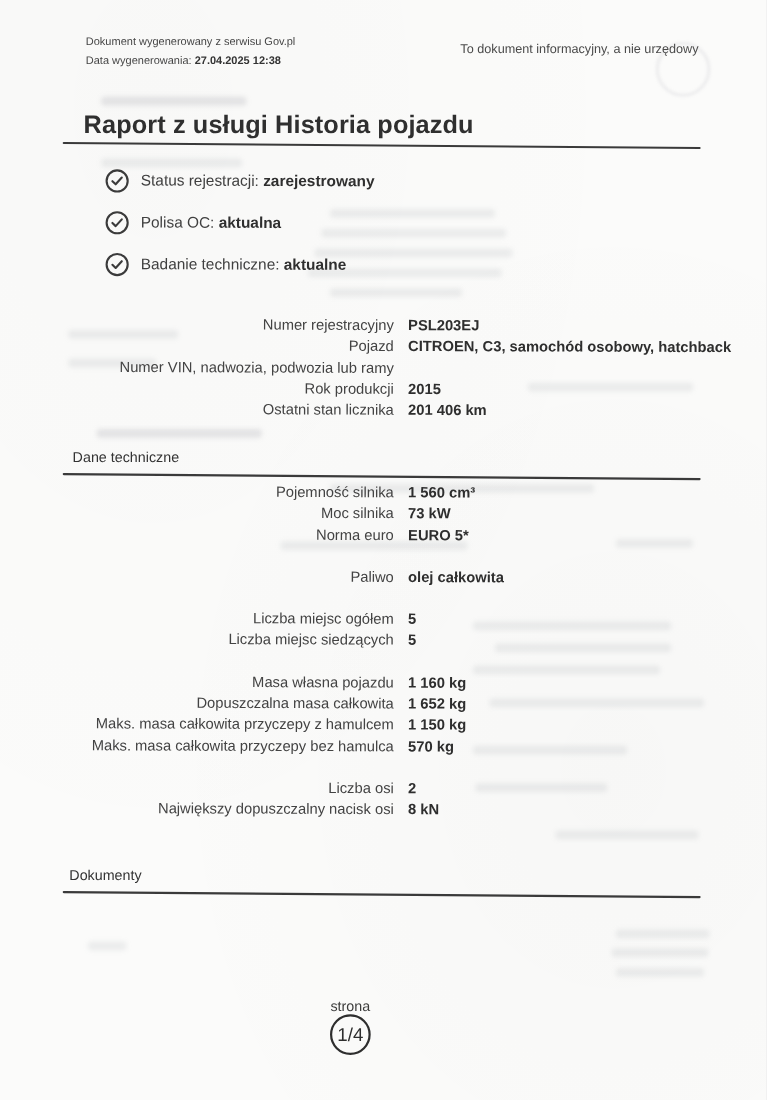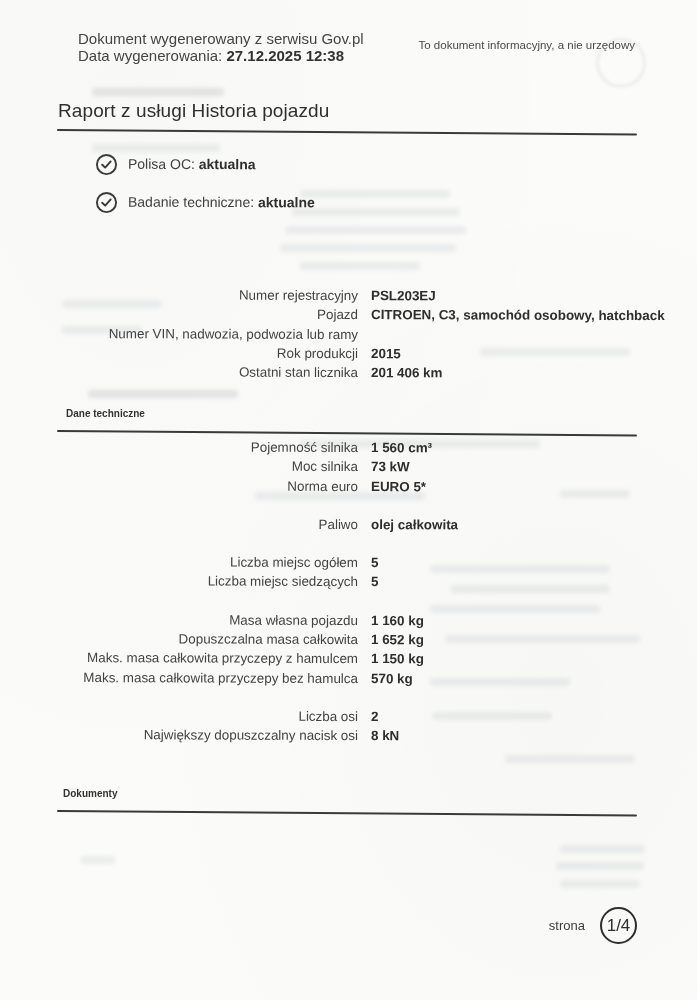--- a/index.html
+++ b/index.html
@@ -9,49 +9,49 @@
     margin:0 auto;
     background:
       radial-gradient(ellipse at 20% 10%, rgba(0,0,0,0.012), transparent 60%),
       radial-gradient(ellipse at 80% 70%, rgba(0,0,0,0.015), transparent 55%),
       #fbfbfa;
     font-family:"Liberation Sans","DejaVu Sans",sans-serif;
     color:#3d3d3d;
     overflow:hidden;
   }
   
-  .hdr-left{position:absolute;top:30px;left:78px;font-size:15px;line-height:17px;color:#454545;}
+  .hdr-left{position:absolute;top:30px;left:78px;font-size:10px;line-height:17px;color:#454545;}
   .hdr-left .gen-date{font-weight:700;color:#333;}
   .hdr-right{position:absolute;top:39px;right:62px;font-size:11.5px;color:#4a4a4a;}
   
-  .doc-title{position:absolute;top:100px;left:58px;font-size:19px;font-weight:400;color:#2f2f2f;letter-spacing:.1px;}
+  .doc-title{position:absolute;top:100px;left:76px;font-size:23px;font-weight:700;color:#2f2f2f;letter-spacing:.1px;}
   .rule{position:absolute;left:57px;width:580px;height:2.4px;background:#3a3a3a;transform:rotate(0.45deg);transform-origin:left center;border-radius:1px;}
   .rule-title{top:129px;}
   .rule-dt{top:430px;height:2px;}
   .rule-dok{top:810px;height:2px;}
-  .section-title{position:absolute;font-size:10px;font-weight:700;color:#333;}
+  .section-title{position:absolute;font-size:13px;font-weight:400;color:#333;}
   .st-dt{top:408px;left:66px;}
   .st-dok{top:788px;left:63px;}
   
   .checks{position:absolute;top:152px;left:95px;}
   .check-row{display:flex;align-items:center;height:24px;margin-bottom:14px;}
   .check-icon{width:23px;height:23px;flex:0 0 23px;margin-right:10px;}
   .check-text{font-size:14px;color:#404040;transform:rotate(0.2deg);}
   .check-text b{color:#2f2f2f;}
   
   .rows{position:absolute;left:60px;width:585px;}
   .rows-vehicle{top:285px;}
   .rows-tech{top:437px;}
   .rows-docs{top:842px;}
   .frow{display:flex;line-height:19.3px;font-size:13.4px;transform:rotate(0.2deg);transform-origin:left center;}
   .frow .lbl{flex:0 0 298px;text-align:right;color:#434343;}
   .frow .val{margin-left:13px;font-weight:700;color:#2e2e2e;white-space:nowrap;}
   .group-gap{height:19px;}
   
-  .footer{position:absolute;top:907px;left:0;width:637px;display:flex;justify-content:flex-end;align-items:center;gap:15px;}
+  .footer{position:absolute;top:907px;left:0;width:637px;display:flex;justify-content:flex-end;align-items:center;flex-direction:column;}
   .footer .strona{font-size:13px;color:#3c3c3c;}
   .page-badge{width:33px;height:33px;border:2.6px solid #2e2e2e;border-radius:50%;display:flex;align-items:center;justify-content:center;font-size:17px;color:#2e2e2e;background:transparent;}
   
   .g{position:absolute;height:8px;background:rgba(125,128,142,0.12);filter:blur(2.2px);border-radius:3px;}
   .gb{background:rgba(110,112,125,0.16);}
   .gcircle{position:absolute;width:44px;height:44px;border:3px solid rgba(120,122,135,0.10);border-radius:50%;filter:blur(1.5px);}
 </style>
 </head>
 <body>
 
@@ -81,34 +81,41 @@
   <div class="g" style="left:505px;top:755px;width:130px;"></div>
   <div class="g" style="left:560px;top:845px;width:85px;"></div>
   <div class="g" style="left:556px;top:862px;width:88px;"></div>
   <div class="g" style="left:560px;top:880px;width:80px;"></div>
   <div class="g" style="left:80px;top:856px;width:35px;"></div>
 
   <div class="hdr-left">
     <div>Dokument wygenerowany z serwisu Gov.pl</div>
     <div>
       <span>Data wygenerowania:</span>
-      <span class="gen-date">27.12.2025 12:38</span>
+      <span class="gen-date">27.04.2025 12:38</span>
     </div>
   </div>
   <div class="hdr-right">To dokument informacyjny, a nie urzędowy</div>
 
   <div class="doc-title">Raport z usługi Historia pojazdu</div>
   <div class="rule rule-title"></div>
 
   <div class="checks">
     <div class="check-row">
       <svg class="check-icon" viewBox="0 0 24 24">
         <circle cx="12" cy="12" r="10" fill="none" stroke="#3b3b3b" stroke-width="2"></circle>
         <path d="M7.5 12.2 L10.6 15.2 L16.4 8.8" fill="none" stroke="#3b3b3b" stroke-width="2" stroke-linecap="round" stroke-linejoin="round"></path>
       </svg>
+      <span class="check-text"><span>Status rejestracji:</span>&nbsp;<b>zarejestrowany</b></span>
+    </div>
+    <div class="check-row">
+      <svg class="check-icon" viewBox="0 0 24 24">
+        <circle cx="12" cy="12" r="10" fill="none" stroke="#3b3b3b" stroke-width="2"></circle>
+        <path d="M7.5 12.2 L10.6 15.2 L16.4 8.8" fill="none" stroke="#3b3b3b" stroke-width="2" stroke-linecap="round" stroke-linejoin="round"></path>
+      </svg>
       <span class="check-text"><span>Polisa OC:</span>&nbsp;<b>aktualna</b></span>
     </div>
     <div class="check-row">
       <svg class="check-icon" viewBox="0 0 24 24">
         <circle cx="12" cy="12" r="10" fill="none" stroke="#3b3b3b" stroke-width="2"></circle>
         <path d="M7.5 12.2 L10.6 15.2 L16.4 8.8" fill="none" stroke="#3b3b3b" stroke-width="2" stroke-linecap="round" stroke-linejoin="round"></path>
       </svg>
       <span class="check-text"><span>Badanie techniczne:</span>&nbsp;<b>aktualne</b></span>
     </div>
   </div>

